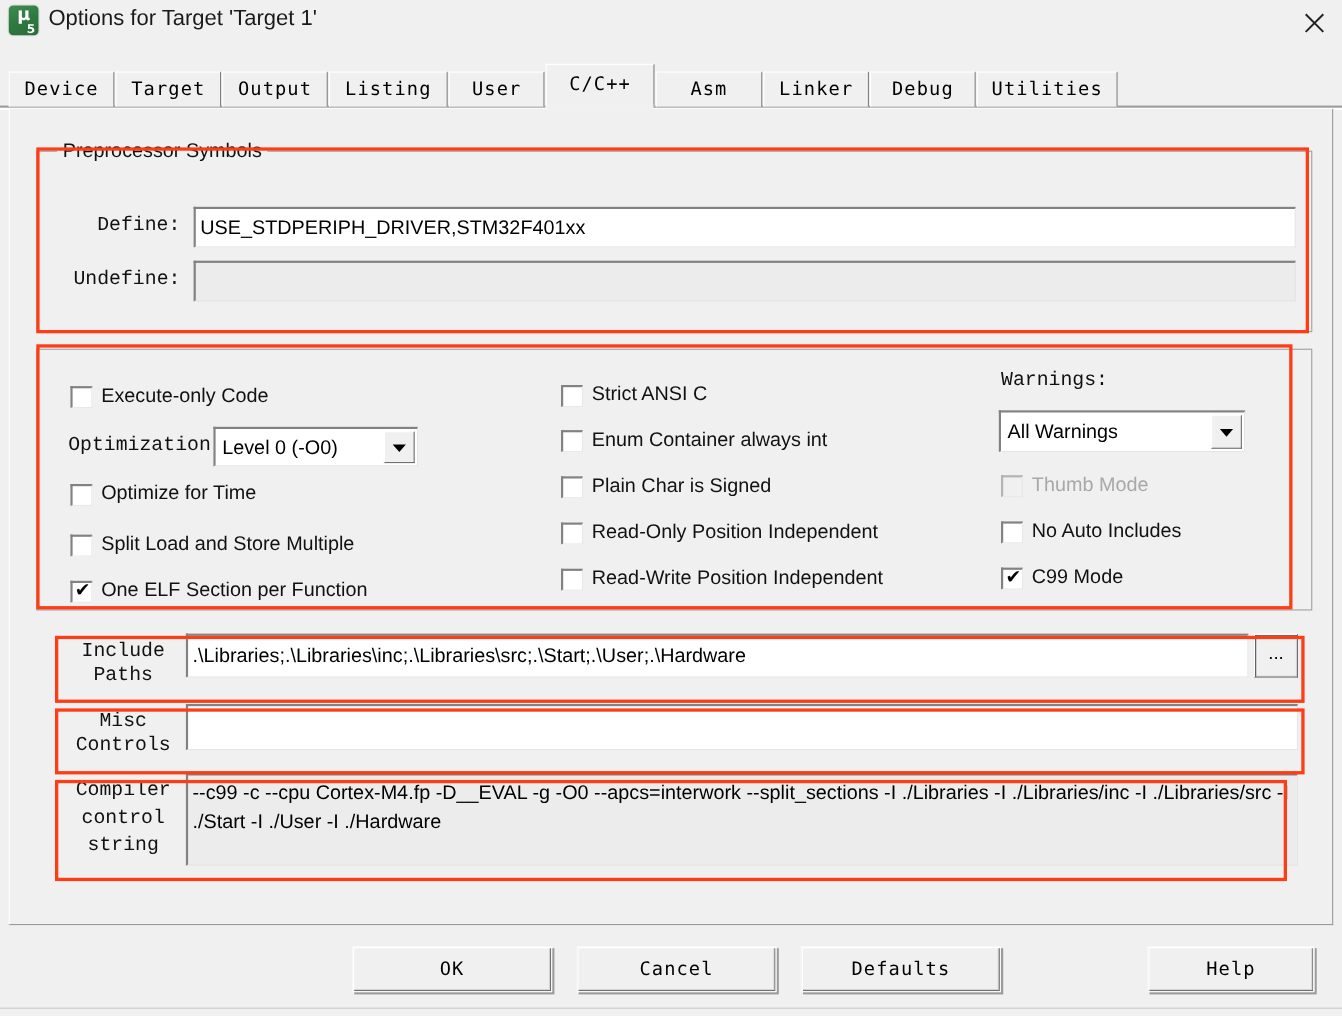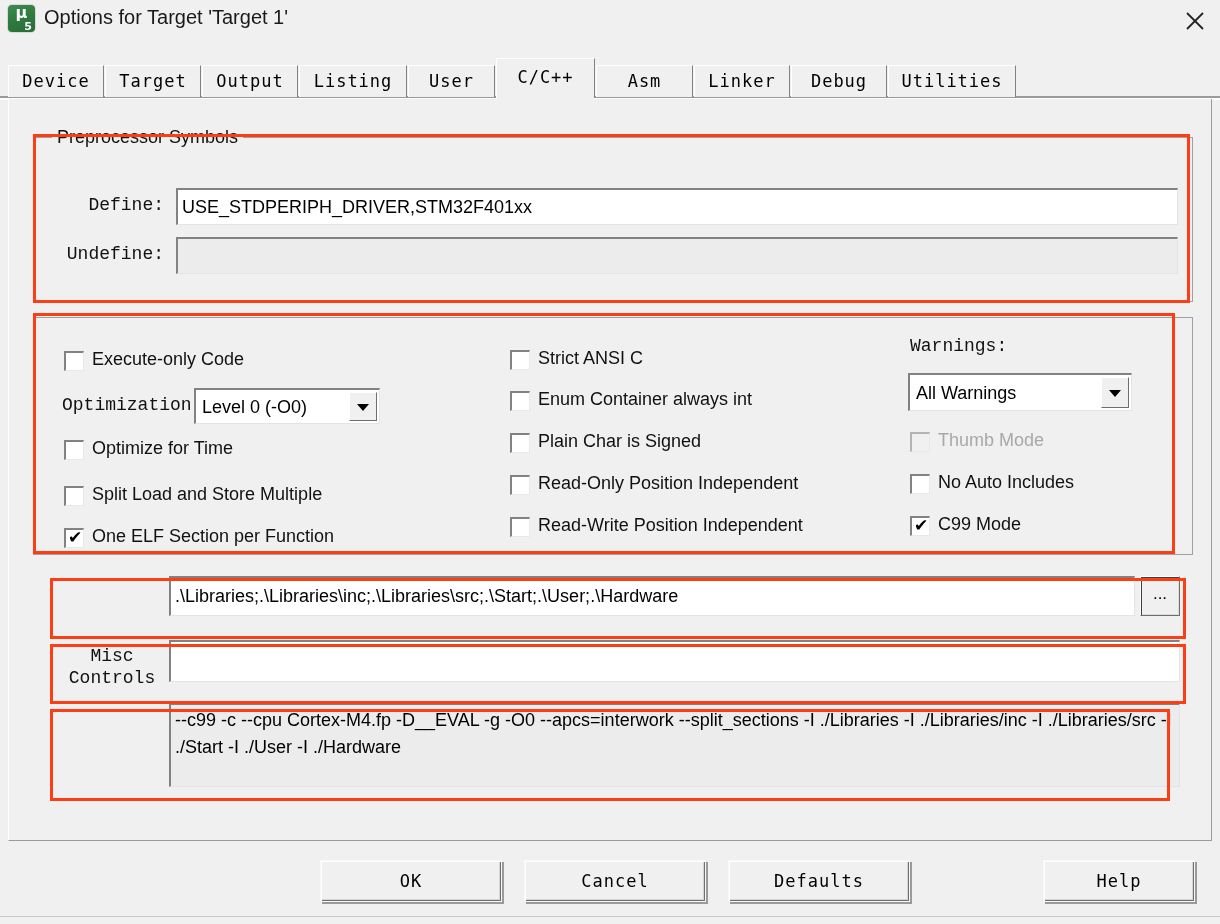--- a/index.html
+++ b/index.html
@@ -416,29 +416,38 @@
       <span class="cblabel">No Auto Includes</span>
     </div>
     <div class="cbrow" style="left:876px; top:198px;">
       <span class="cbox">
         <span class="tick">✔</span>
       </span>
       <span class="cblabel">C99 Mode</span>
     </div>
   </div>
 
+  <div class="lbl center" style="left:48px; top:482px; width:110px; line-height:22px;">
+    <span>Include</span><br>
+    <span>Paths</span>
+  </div>
   <input class="tfield" style="left: 160px; top: 477px; width: 966px; height: 40px;" type="text" value=".\Libraries;.\Libraries\inc;.\Libraries\src;.\Start;.\User;.\Hardware">
   <div class="btn3d" style="left:1131px; top:477px; width:40px; height:40px; font-size:17px; line-height:34px;">...</div>
 
   <div class="lbl center" style="left:48px; top:546px; width:110px; line-height:22px;">
     <span>Misc</span><br>
     <span>Controls</span>
   </div>
   <input class="tfield" style="left: 160px; top: 541px; width: 1011px; height: 42px;" type="text" value="">
 
+  <div class="lbl center" style="left:48px; top:608px; width:110px; line-height:25px;">
+    <span>Compiler</span><br>
+    <span>control</span><br>
+    <span>string</span>
+  </div>
   <textarea class="tfield readonly multiline" style="left: 160px; top: 604px; width: 1011px; height: 84px; line-height: 27px;" readonly="">--c99 -c --cpu Cortex-M4.fp -D__EVAL -g -O0 --apcs=interwork --split_sections -I ./Libraries -I ./Libraries/inc -I ./Libraries/src -I ./Start -I ./User -I ./Hardware</textarea>
 
 </div>
 
 <div id="buttonbar">
   <div class="dlgbtn" style="left:320px; width:182px;">OK</div>
   <div class="dlgbtn" style="left:524px; width:182px;">Cancel</div>
   <div class="dlgbtn" style="left:728px; width:182px;">Defaults</div>
   <div class="dlgbtn" style="left:1043px; width:152px;">Help</div>
 </div>

